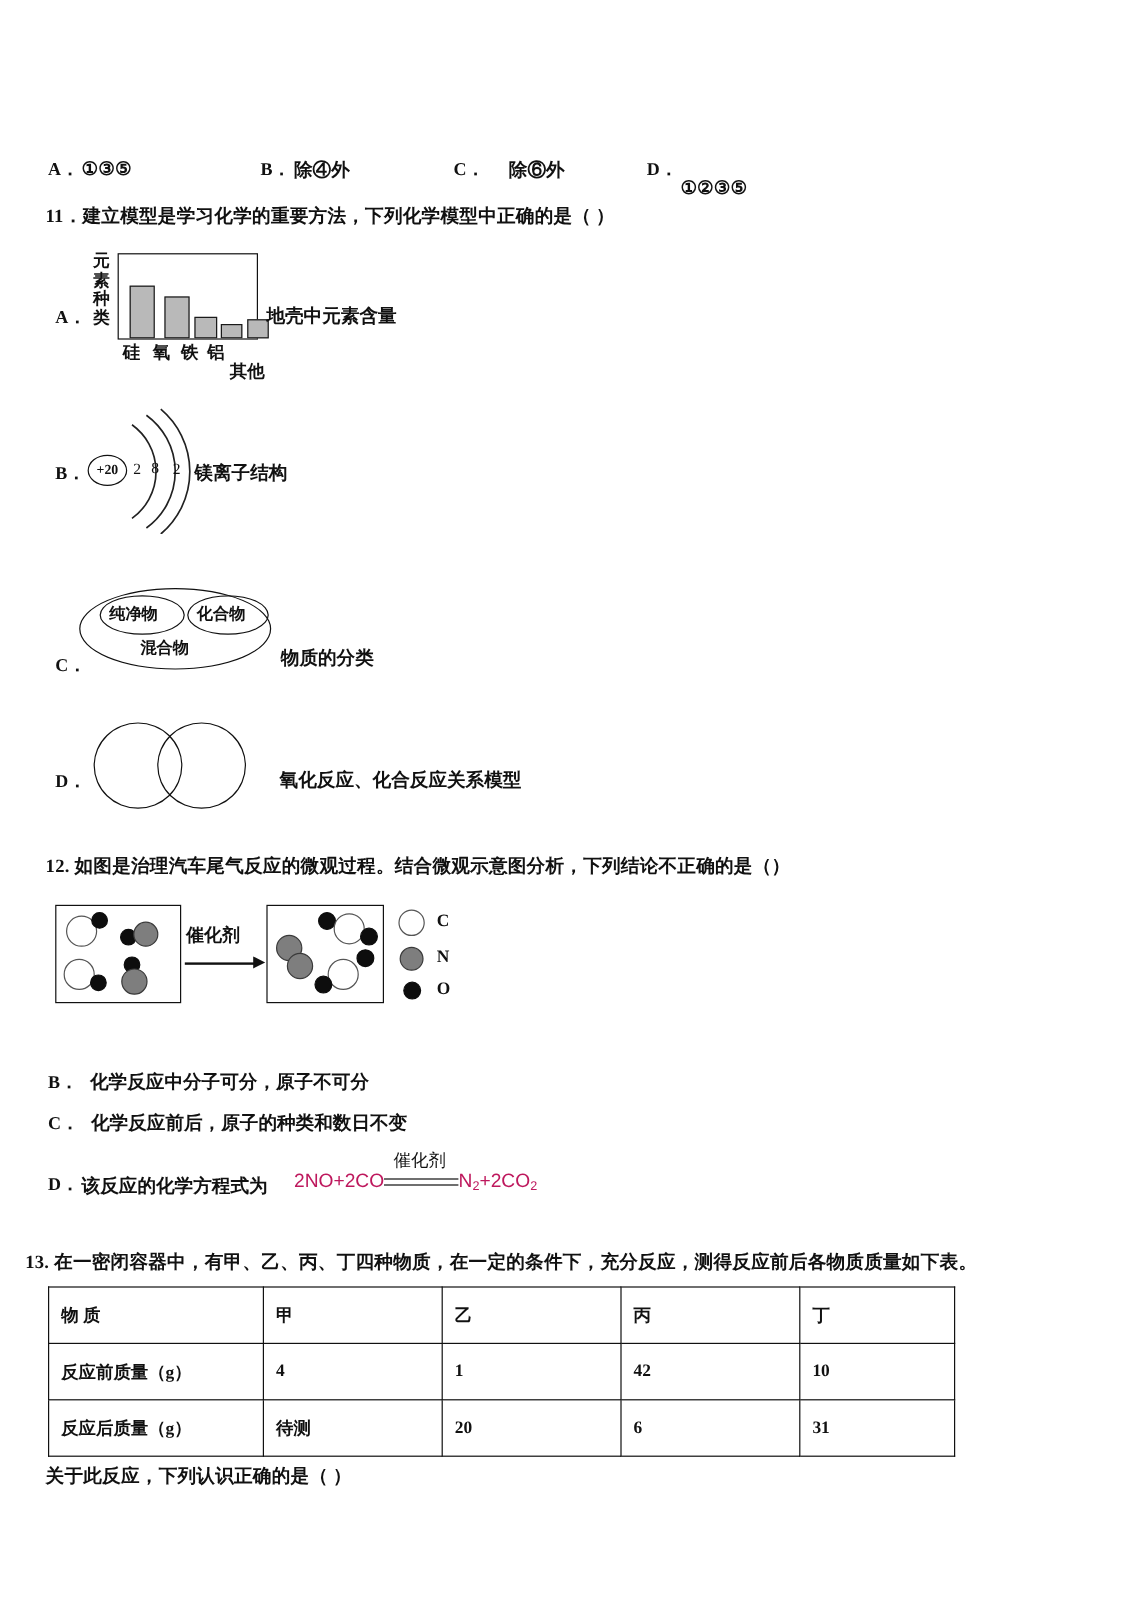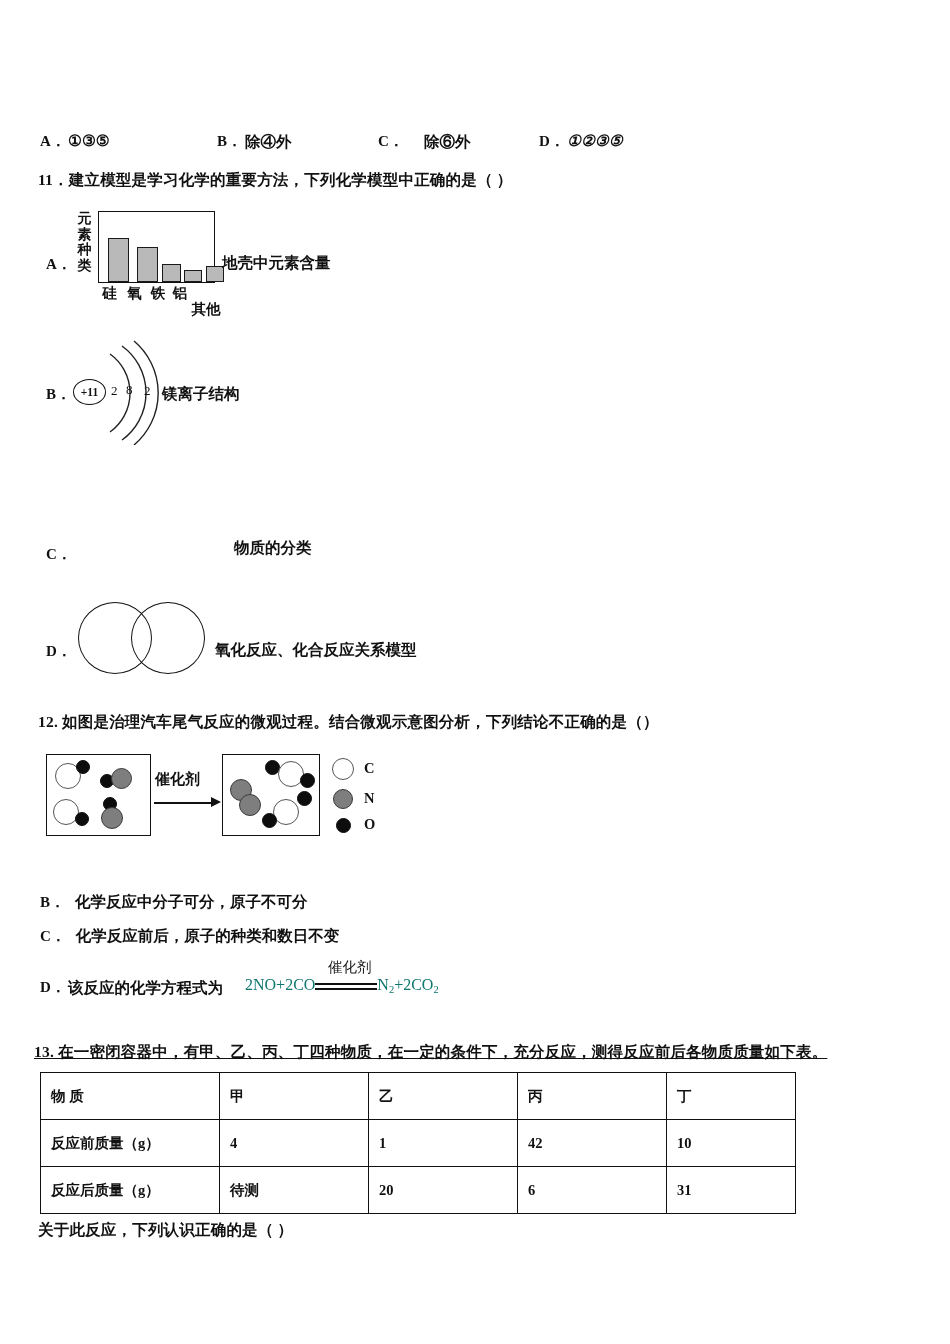--- a/index.html
+++ b/index.html
@@ -165,24 +165,24 @@
     position: absolute;
     font-size: 14.5px;
     font-weight: 700;
     color: #111;
     font-family: "Liberation Serif", serif;
   }
 
   
   .eq {
     position: absolute;
-    font-family: Liberation Serif, serif;
+    font-family: Liberation Sans, sans-serif;
     font-size: 16px;
     font-weight: 400;
-    color: #0f766e;
+    color: #be185d;
     white-space: nowrap;
   }
   .eq sub { font-size: 10.5px; vertical-align: -3px; }
   .eqarrow {
     position: relative;
     display: inline-block;
     width: 62px;
     height: 14px;
     vertical-align: middle;
   }
@@ -230,21 +230,21 @@
     <span class="opt-letter" style="position:absolute; left:0px; top:0;">A．</span>
     <span class="opt-text" style="position:absolute; left:28px; top:0;">①③⑤</span>
 
     <span class="opt-letter" style="position:absolute; left:177px; top:0;">B．</span>
     <span class="opt-text" style="position:absolute; left:205px; top:0;">除④外</span>
 
     <span class="opt-letter" style="position:absolute; left:338px; top:0;">C．</span>
     <span class="opt-text" style="position:absolute; left:384px; top:0;">除⑥外</span>
 
     <span class="opt-letter" style="position:absolute; left:499px; top:0;">D．</span>
-    <span class="opt-text" style="position:absolute; left:527px; top:0;font-style:italic;">①②③⑤</span>
+    <span class="opt-text" style="position:absolute; left:527px; top:16px;">①②③⑤</span>
   </div>
 
   <div class="blk qtext" style="left:38px; top:170px;">11．建立模型是学习化学的重要方法，下列化学模型中正确的是（      ）</div>
 
   <span class="blk opt-letter" style="left:46px; top:255px;">A．</span>
 
   <div class="chartA" style="left:76px; top:208px; width:150px; height:92px;">
 
     <div class="chart-ylabel" style="left:0px; top:3px;">元<br>素<br>种<br>类</div>
 
@@ -268,41 +268,49 @@
   <div class="blk caption" style="left:222px; top:253px;">地壳中元素含量</div>
 
   <span class="blk opt-letter" style="left:46px; top:385px;">B．</span>
 
   <div class="atomB" style="left:72px; top:340px; width:100px; height:105px;">
     <svg width="100" height="105" viewBox="0 0 100 105">
       <path d="M 38 14 A 48 48 0 0 1 38 92" fill="none" stroke="#222" stroke-width="1.4"></path>
       <path d="M 50 6 A 58 58 0 0 1 50 100" fill="none" stroke="#222" stroke-width="1.4"></path>
       <path d="M 62 1 A 68 68 0 0 1 62 105" fill="none" stroke="#222" stroke-width="1.4"></path>
     </svg>
-    <div class="nucleus" style="left:1px; top:39px; width:33px; height:26px; line-height:24px;">+11</div>
+    <div class="nucleus" style="left:1px; top:39px; width:33px; height:26px; line-height:24px;">+20</div>
     <span class="shellnum" style="left:39px; top:43px;">2</span>
     <span class="shellnum" style="left:54px; top:42px;">8</span>
     <span class="shellnum" style="left:72px; top:43px;">2</span>
   </div>
 
   <div class="blk caption" style="left:162px; top:384px;">镁离子结构</div>
 
   <span class="blk opt-letter" style="left:46px; top:545px;">C．</span>
 
+  <div class="setsC" style="left:66px; top:490px; width:160px; height:70px;">
+    <div class="ellipse" style="left:0px; top:0px; width:160px; height:68px;"></div>
+    <div class="ellipse" style="left:17px; top:6px; width:71px; height:33px;"></div>
+    <div class="ellipse" style="left:90px; top:6px; width:68px; height:33px;"></div>
+    <span class="ell-label" style="left:25px; top:13px;">纯净物</span>
+    <span class="ell-label" style="left:98px; top:13px;">化合物</span>
+    <span class="ell-label" style="left:51px; top:41px;">混合物</span>
+  </div>
 
   <div class="blk caption" style="left:234px; top:538px;">物质的分类</div>
 
   <span class="blk opt-letter" style="left:46px; top:642px;">D．</span>
 
   <div class="vennD" style="left:78px; top:600px; width:150px; height:76px;">
     <div class="vcircle" style="left:0px; top:2px; width:74px; height:72px;"></div>
     <div class="vcircle" style="left:53px; top:2px; width:74px; height:72px;"></div>
   </div>
 
-  <div class="blk caption" style="left:215px; top:640px;">氧化反应、化合反应关系模型</div>
+  <div class="blk caption" style="left:233px; top:640px;">氧化反应、化合反应关系模型</div>
 
   <div class="blk qtext" style="left:38px; top:712px;">12. 如图是治理汽车尾气反应的微观过程。结合微观示意图分析，下列结论不正确的是（）</div>
 
   <div class="blk" style="left:40px; top:752px; width:400px; height:90px;">
 
     <div class="microbox" style="left:6px; top:2px; width:105px; height:82px;">
 
       <div class="atom atom-c" style="left:8px; top:8px; width:26px; height:26px;"></div>
       <div class="atom atom-o" style="left:29px; top:5px; width:14px; height:14px;"></div>
 
@@ -357,21 +365,21 @@
     <span class="opt-letter" style="position:absolute; left:0; top:6px;">D．</span>
     <span class="opt-text" style="position:absolute; left:28px; top:6px;">该反应的化学方程式为</span>
 
     <span class="eqcat" style="left:288px; top:-14px;">催化剂</span>
 
     <span class="eq" style="left:205px; top:4px;">
       <span>2NO+2CO</span><span class="eqarrow"></span><span>N</span><sub>2</sub><span>+2CO</span><sub>2</sub>
     </span>
   </div>
 
-  <div class="blk qtext" style="left:34px; top:1042px;text-decoration:underline;">13. 在一密闭容器中，有甲、乙、丙、丁四种物质，在一定的条件下，充分反应，测得反应前后各物质质量如下表。</div>
+  <div class="blk qtext" style="left:21px; top:1042px;">13. 在一密闭容器中，有甲、乙、丙、丁四种物质，在一定的条件下，充分反应，测得反应前后各物质质量如下表。</div>
 
   <table class="datatable" style="left:40px; top:1072px; width:650px;">
     <tbody>
         <tr>
       <td style="width:158px;" class="hcell-spaced">物     质</td>
       <td style="width:128px;">甲</td>
       <td style="width:128px;">乙</td>
       <td style="width:128px;">丙</td>
       <td style="width:108px;">丁</td>
     </tr>

